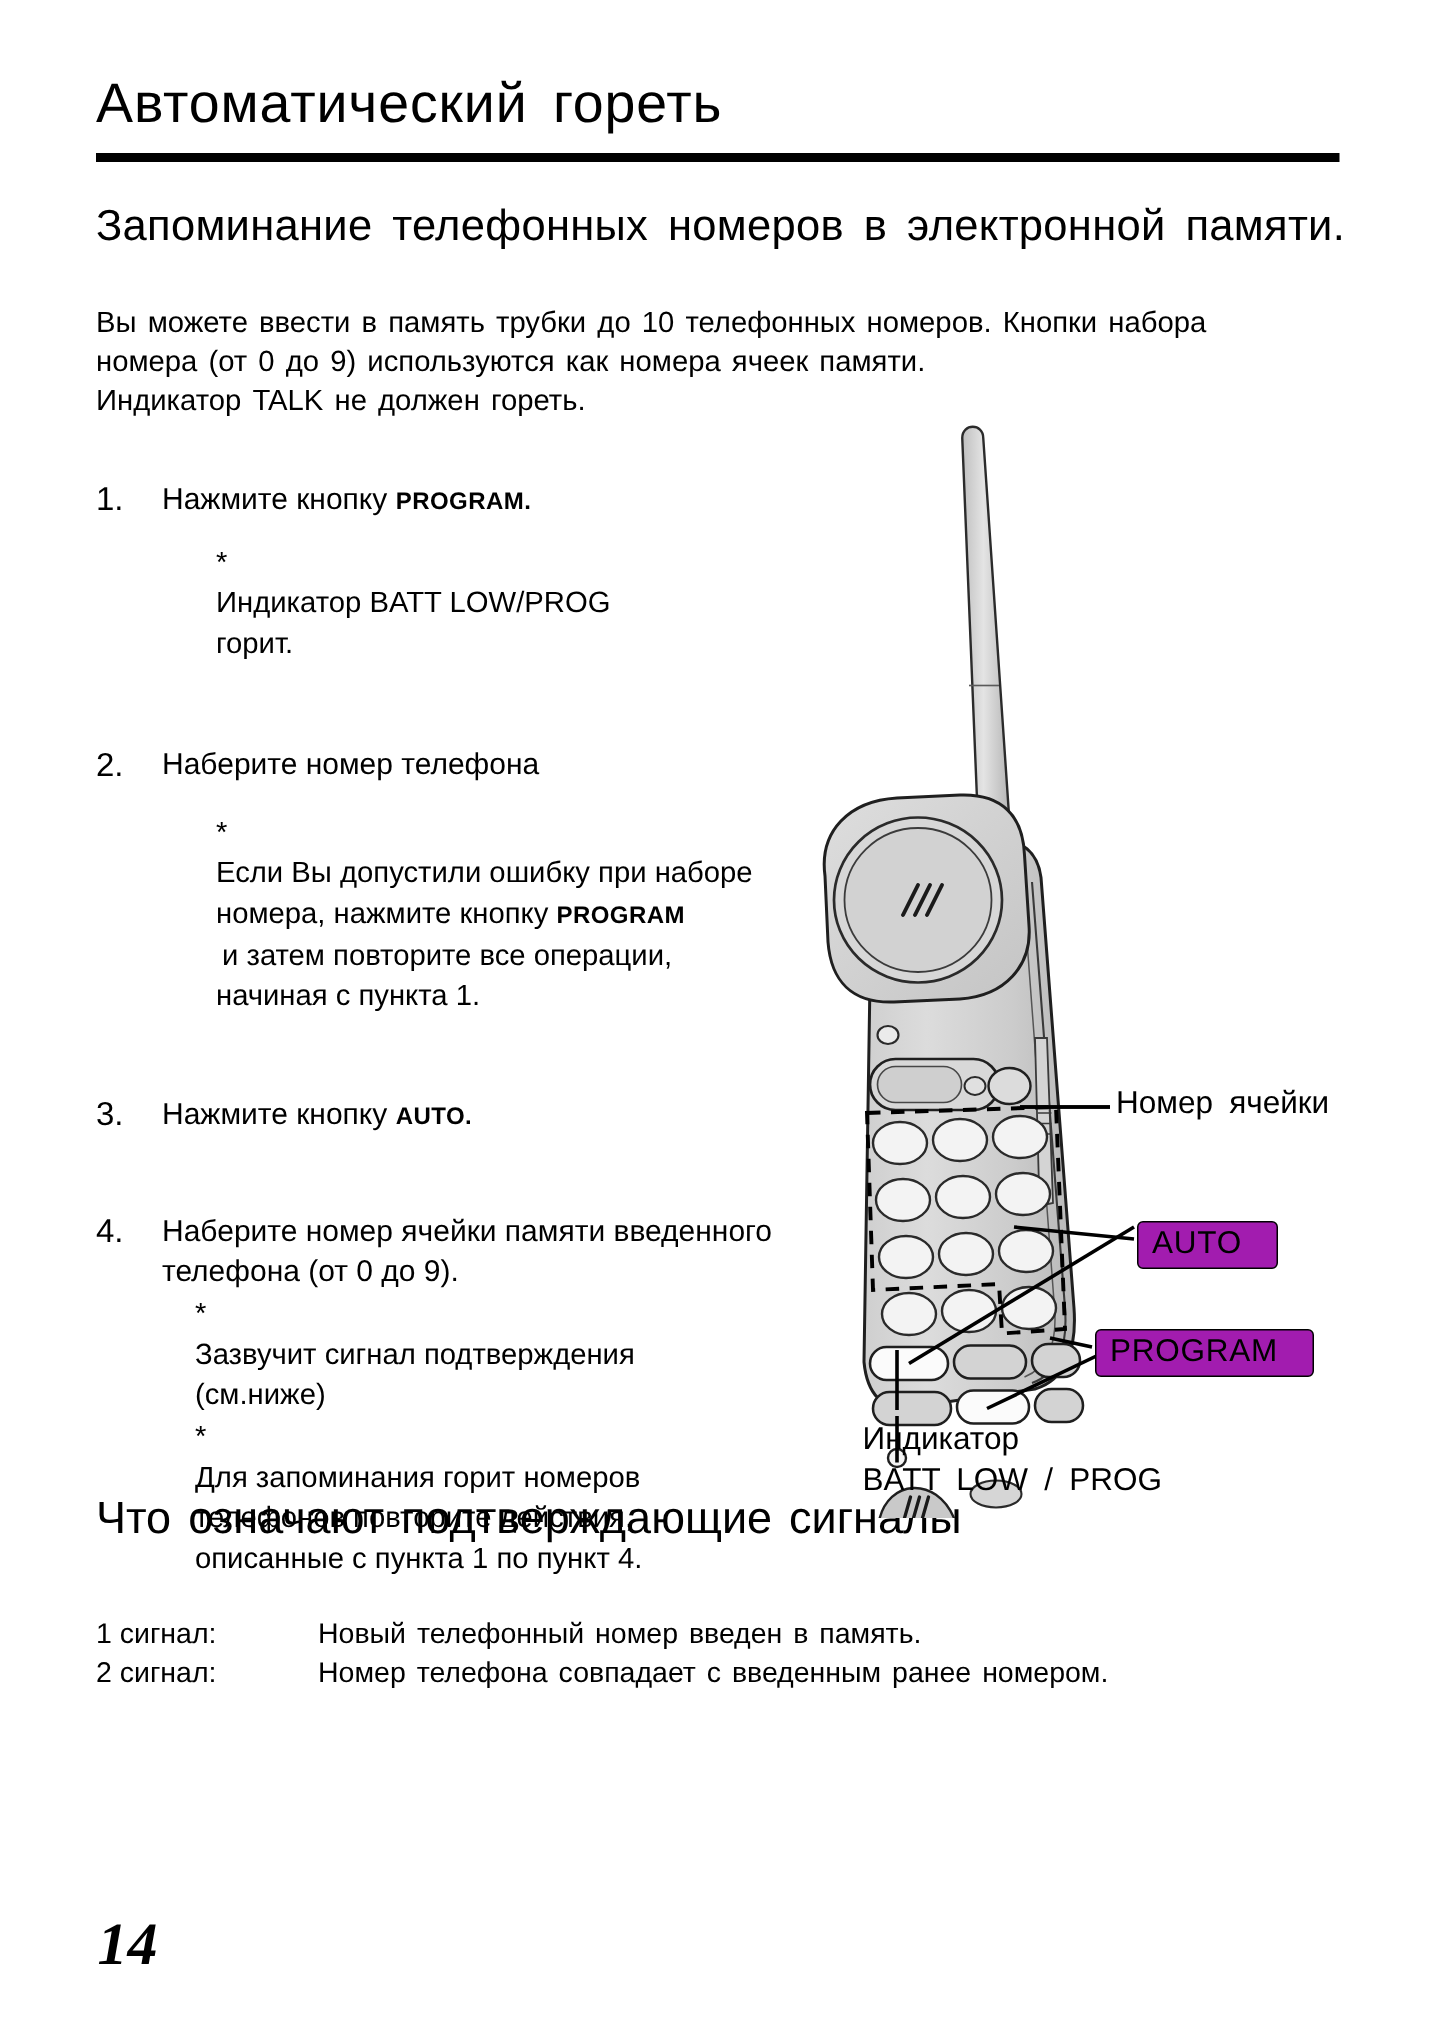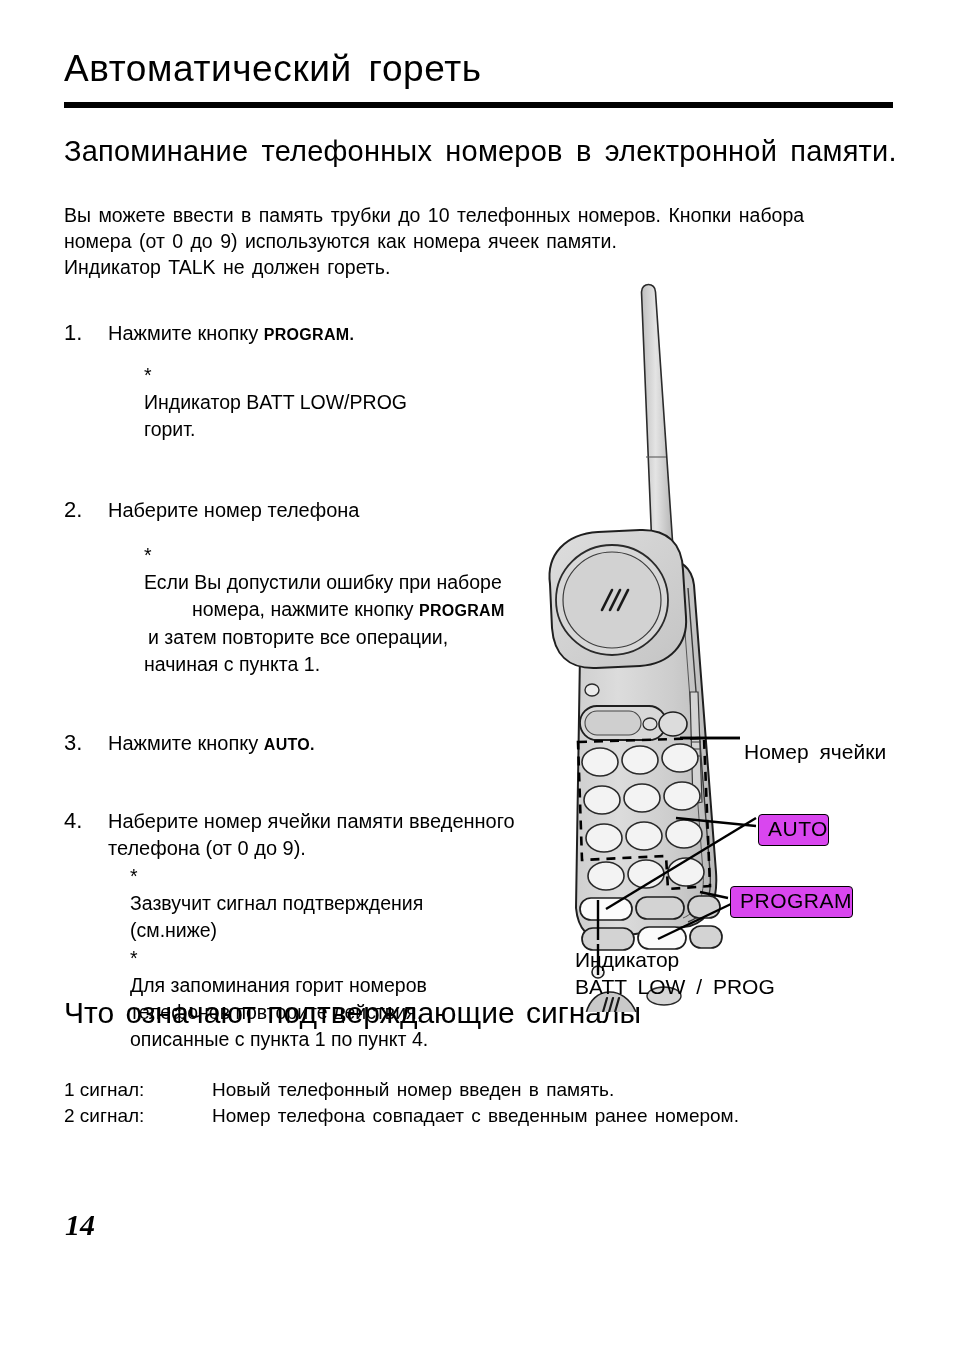--- a/index.html
+++ b/index.html
@@ -128,57 +128,57 @@
   .sig-row { white-space: nowrap; }
   .sig-label {
     display: inline-block;
     width: 148px;
   }
   .sig-desc { word-spacing: 2px; }
 
   .page-number {
     position: absolute;
     left: 65px;
-    top: 1208px;
+    top: 1272px;
     font-family: "Liberation Serif", serif;
     font-style: italic;
     font-weight: bold;
-    font-size: 30px;
+    font-size: 40px;
   }
 
   
   .figure {
     position: absolute;
     left: 540px;
     top: 272px;
     width: 414px;
     height: 740px;
   }
   .figure svg { display: block; }
 
   .callout-box {
     position: absolute;
     border: 1.6px solid #000;
     border-radius: 4px;
-    background: #d946ef;
+    background: #a21caf;
     font-size: 21px;
-    padding: 2px 0 4px 9px;
+    padding: 2px 23px 4px 9px;
     letter-spacing: 0.5px;
     white-space: nowrap;
   }
   #callout-auto { left: 758px; top: 814px; }
   #callout-program { left: 730px; top: 886px; }
 
   .callout-text {
     position: absolute;
     font-size: 21px;
     white-space: nowrap;
     word-spacing: 5px;
   }
-  #callout-cell { left: 744px; top: 740px; }
+  #callout-cell { left: 744px; top: 724px; }
   #callout-indicator { left: 575px; top: 946px; line-height: 27px; }
 </style>
 </head>
 <body>
 
 <div class="page">
 
   <div class="page-title">Автоматический гореть</div>
   <div class="title-rule"></div>
   <div class="subtitle">Запоминание телефонных номеров в электронной памяти.</div>
@@ -210,21 +210,21 @@
 
     <div class="step" style="margin-top:54px;">
       <div class="step-num">2.</div>
       <div class="step-body">
         <div class="line">Наберите номер телефона</div>
       </div>
       <div class="note" style="margin-left:80px;margin-top:18px;">
         <span class="star">*</span>
         <span class="note-text">
           <span class="line" style="display:block;">Если Вы допустили ошибку при наборе</span>
-          <span class="line" style="display:block;margin-left:48px;">
+          <span class="line" style="display:block;">
             <span>номера, нажмите кнопку</span>
             <span class="bold-kbd">PROGRAM</span>
           </span>
           <span class="line" style="display:block;padding-left:4px;">и затем повторите все операции,</span>
           <span class="line" style="display:block;">начиная с пункта 1.</span>
         </span>
       </div>
     </div>
 
     <div class="step" style="margin-top:52px;">

